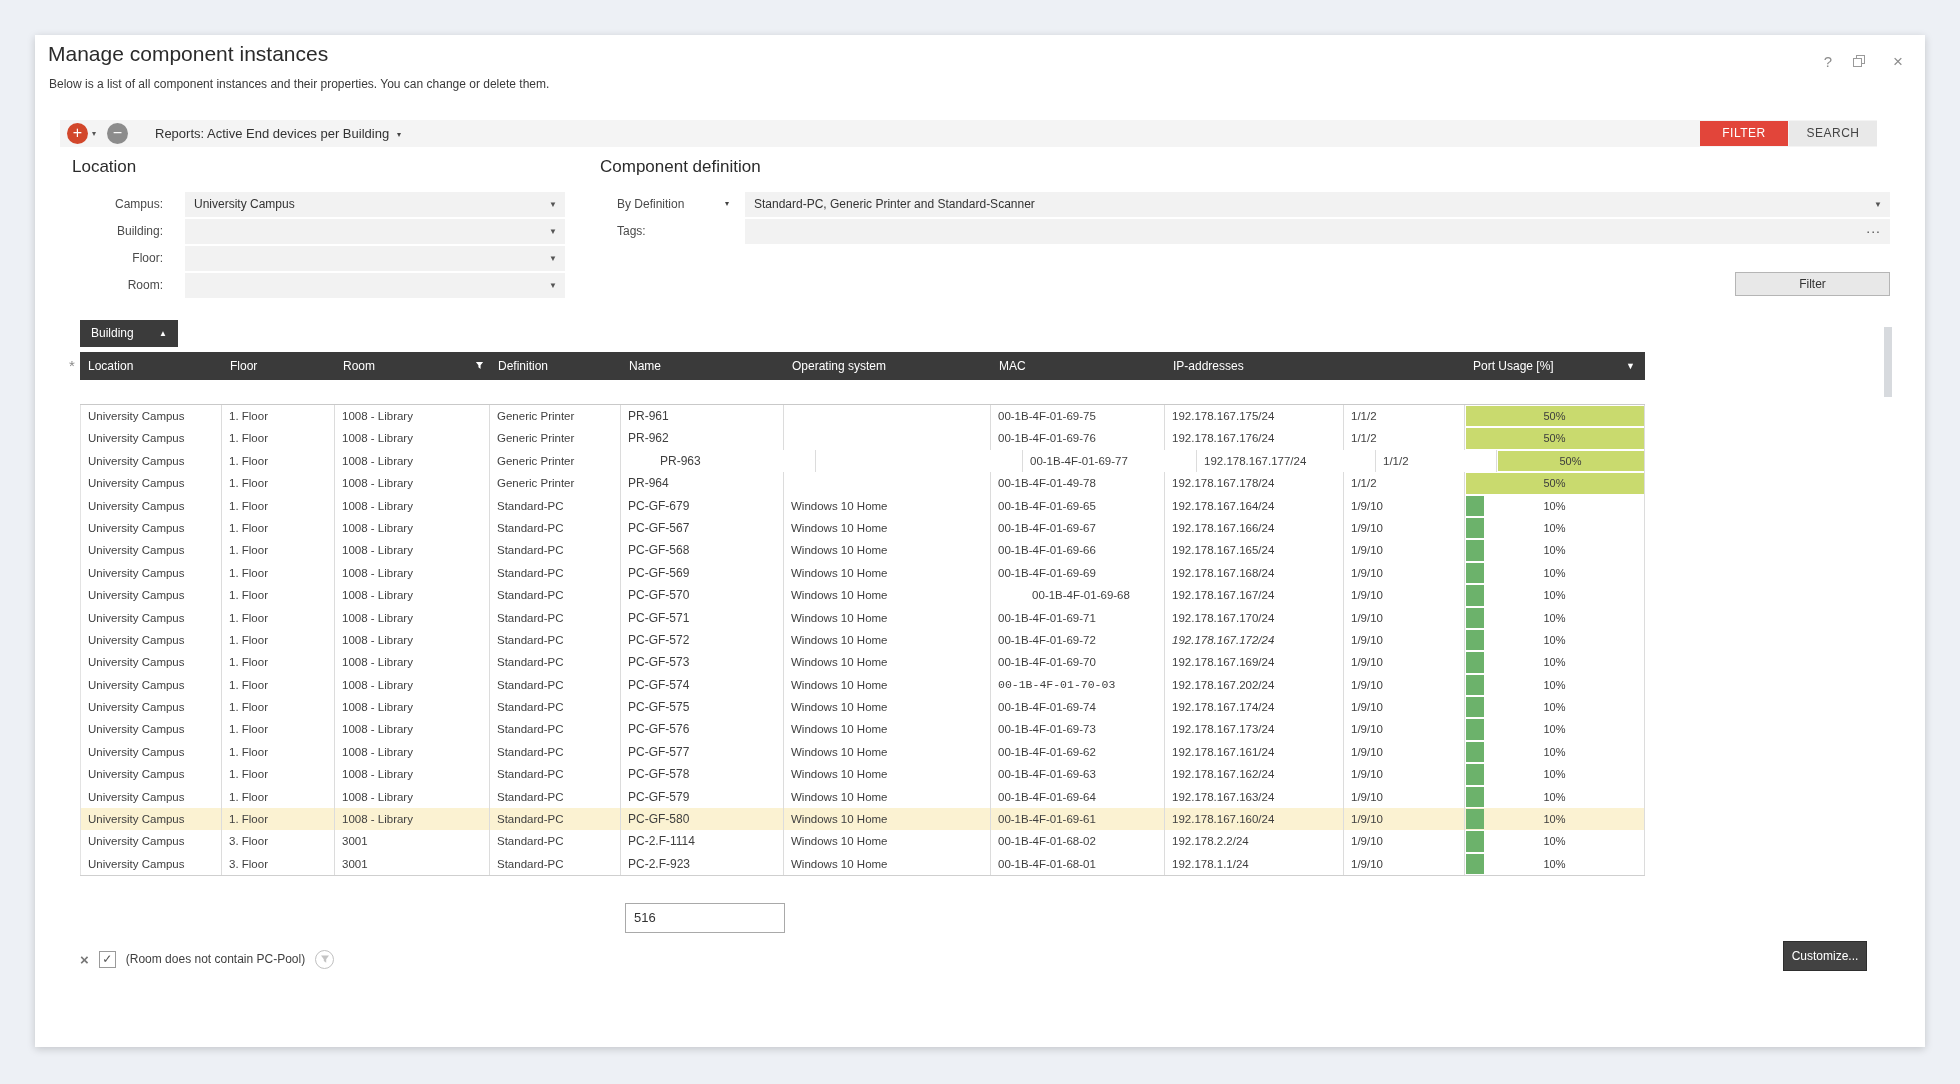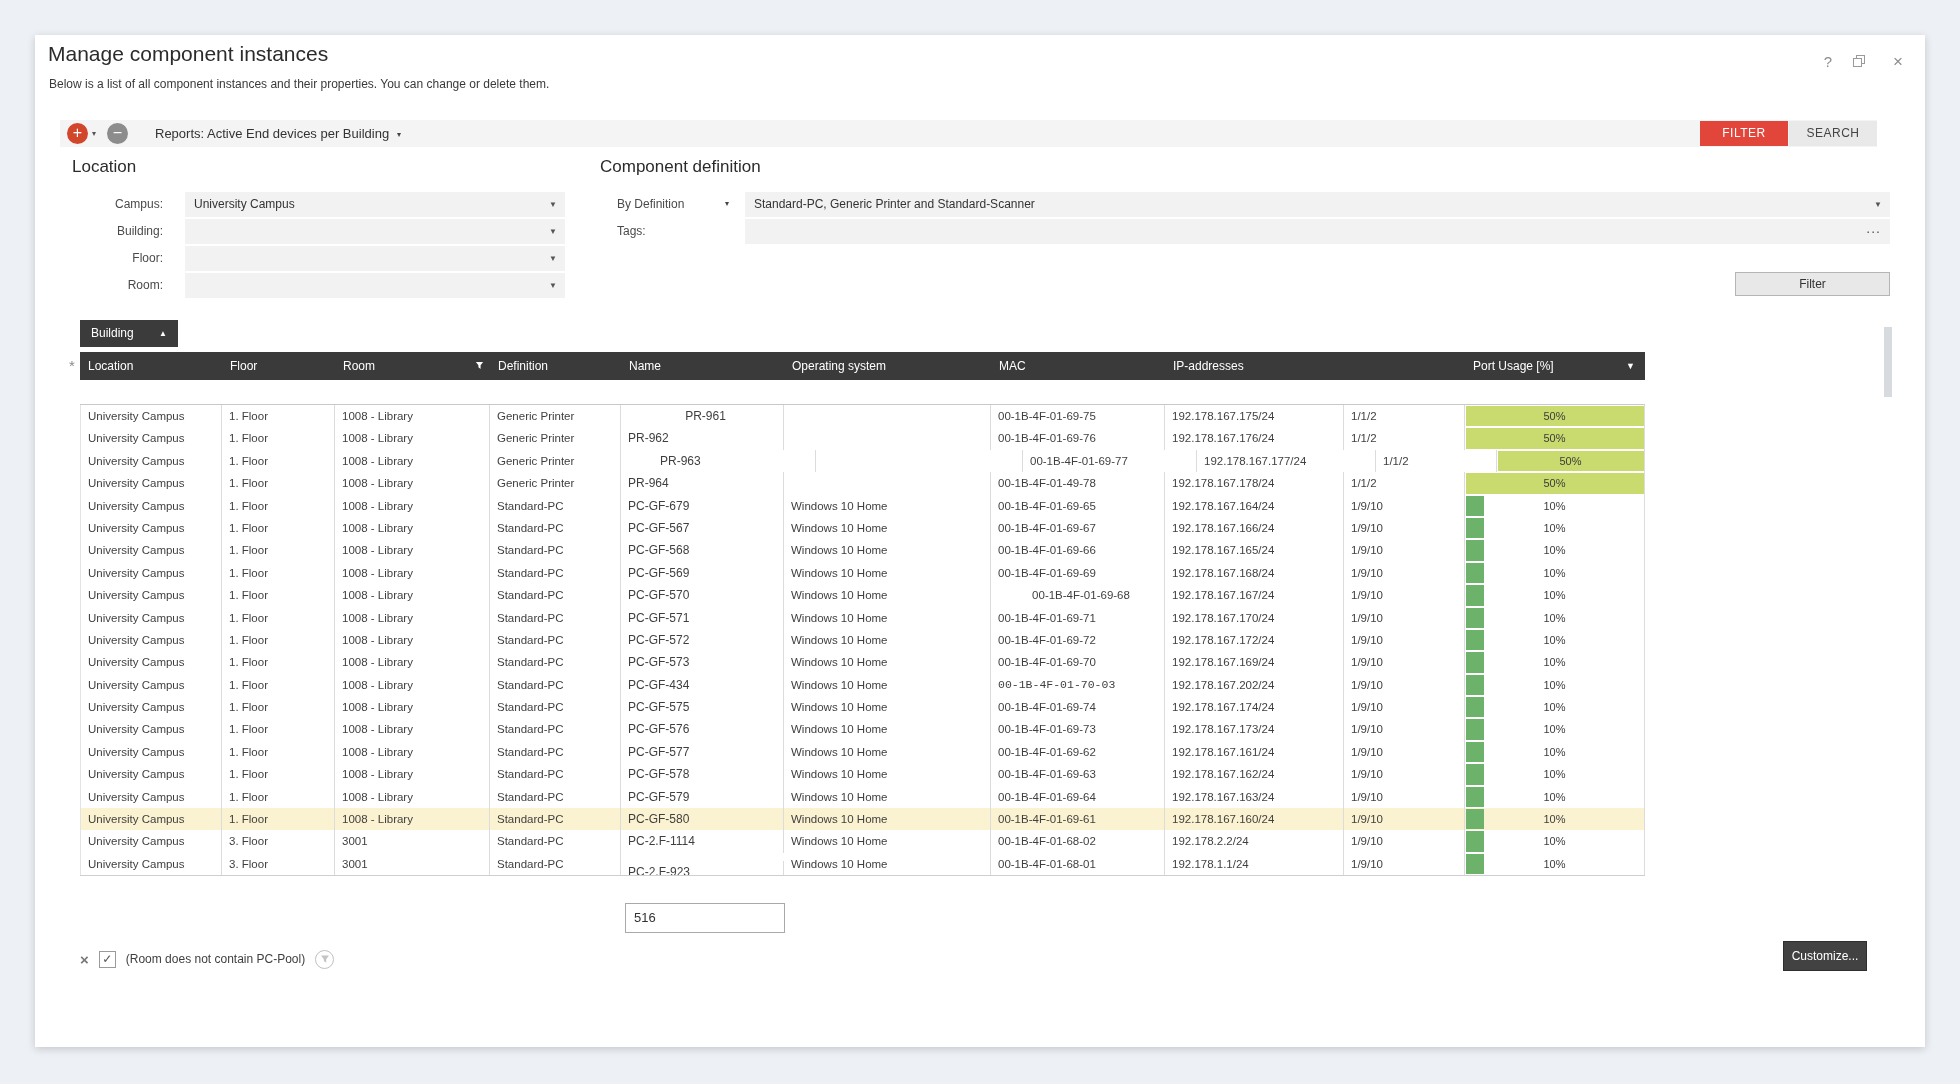--- a/index.html
+++ b/index.html
@@ -204,21 +204,21 @@
         </div>
         <span class="head-caret">▼</span>
       </div>
     <div class="tspacer"></div>
     <div class="tbody" id="tbody">
         <div class="tr">
           <div class="td" style="width: 142px;">University Campus</div>
           <div class="td" style="width: 113px;">1. Floor</div>
           <div class="td" style="width: 155px;">1008 - Library</div>
           <div class="td" style="width: 131px;">Generic Printer</div>
-          <div class="td name" style="width: 163px; text-align: center;">PR-961</div>
+          <div class="td name" style="width: 163px;">PR-961</div>
           <div class="td" style="width: 207px;"></div>
           <div class="td" style="width: 174px;">00-1B-4F-01-69-75</div>
           <div class="td" style="width: 179px;">192.178.167.175/24</div>
           <div class="td" style="width: 121px;">1/1/2</div>
           <div class="td pct">
             <div class="bar" style="width: 100%; background: rgb(201, 218, 110);"></div>
             <span class="pct-label">50%</span>
           </div>
         </div>
         <div class="tr">
@@ -357,21 +357,21 @@
           </div>
         </div>
         <div class="tr">
           <div class="td" style="width: 142px;">University Campus</div>
           <div class="td" style="width: 113px;">1. Floor</div>
           <div class="td" style="width: 155px;">1008 - Library</div>
           <div class="td" style="width: 131px;">Standard-PC</div>
           <div class="td name" style="width: 163px;">PC-GF-572</div>
           <div class="td" style="width: 207px;">Windows 10 Home</div>
           <div class="td" style="width: 174px;">00-1B-4F-01-69-72</div>
-          <div class="td" style="width: 179px;">192.178.167.172/24</div>
+          <div class="td" style="width: 179px; font-style: italic;">192.178.167.172/24</div>
           <div class="td" style="width: 121px;">1/9/10</div>
           <div class="td pct">
             <div class="bar" style="width: 10%; background: rgb(108, 178, 107);"></div>
             <span class="pct-label">10%</span>
           </div>
         </div>
         <div class="tr">
           <div class="td" style="width: 142px;">University Campus</div>
           <div class="td" style="width: 113px;">1. Floor</div>
           <div class="td" style="width: 155px;">1008 - Library</div>
@@ -384,21 +384,21 @@
           <div class="td pct">
             <div class="bar" style="width: 10%; background: rgb(108, 178, 107);"></div>
             <span class="pct-label">10%</span>
           </div>
         </div>
         <div class="tr">
           <div class="td" style="width: 142px;">University Campus</div>
           <div class="td" style="width: 113px;">1. Floor</div>
           <div class="td" style="width: 155px;">1008 - Library</div>
           <div class="td" style="width: 131px;">Standard-PC</div>
-          <div class="td name" style="width: 163px;">PC-GF-434</div>
+          <div class="td name" style="width: 163px;">PC-GF-574</div>
           <div class="td" style="width: 207px;">Windows 10 Home</div>
           <div class="td" style="width: 174px; font-family: Liberation Mono, monospace;">00-1B-4F-01-70-03</div>
           <div class="td" style="width: 179px;">192.178.167.202/24</div>
           <div class="td" style="width: 121px;">1/9/10</div>
           <div class="td pct">
             <div class="bar" style="width: 10%; background: rgb(108, 178, 107);"></div>
             <span class="pct-label">10%</span>
           </div>
         </div>
         <div class="tr">
@@ -504,21 +504,21 @@
           <div class="td pct">
             <div class="bar" style="width: 10%; background: rgb(108, 178, 107);"></div>
             <span class="pct-label">10%</span>
           </div>
         </div>
         <div class="tr">
           <div class="td" style="width: 142px;">University Campus</div>
           <div class="td" style="width: 113px;">3. Floor</div>
           <div class="td" style="width: 155px;">3001</div>
           <div class="td" style="width: 131px;">Standard-PC</div>
-          <div class="td name" style="width: 163px; margin-top: 8px;">PC-2.F-923</div>
+          <div class="td name" style="width: 163px;">PC-2.F-923</div>
           <div class="td" style="width: 207px;">Windows 10 Home</div>
           <div class="td" style="width: 174px;">00-1B-4F-01-68-01</div>
           <div class="td" style="width: 179px;">192.178.1.1/24</div>
           <div class="td" style="width: 121px;">1/9/10</div>
           <div class="td pct">
             <div class="bar" style="width: 10%; background: rgb(108, 178, 107);"></div>
             <span class="pct-label">10%</span>
           </div>
         </div>
       </div>

